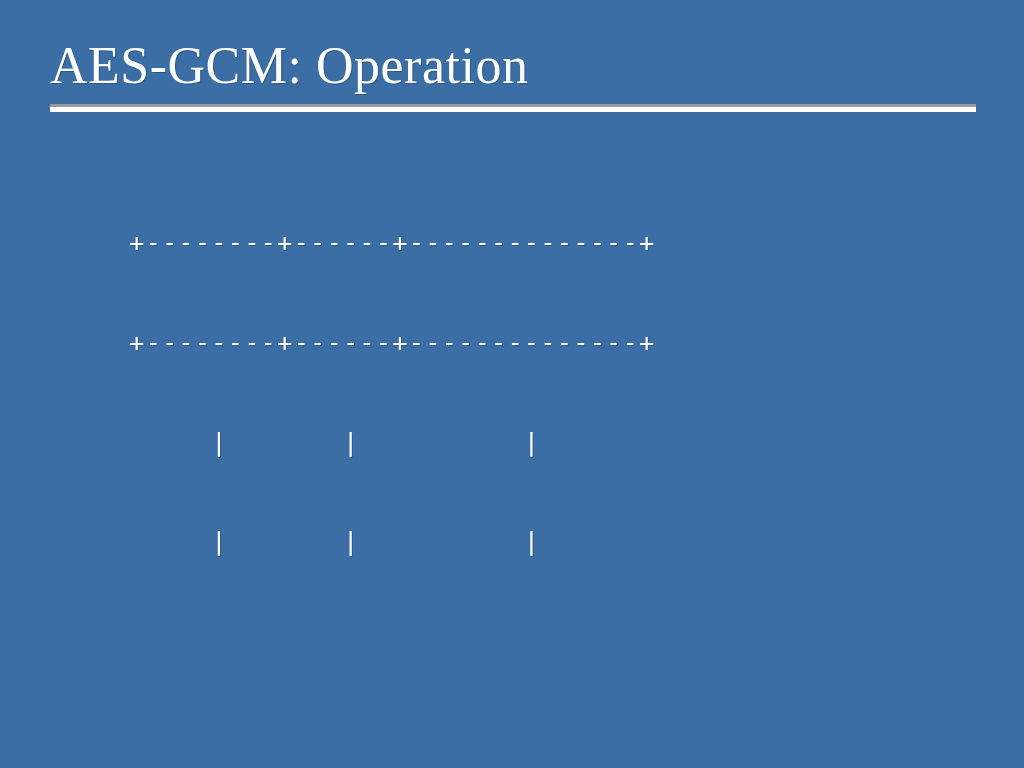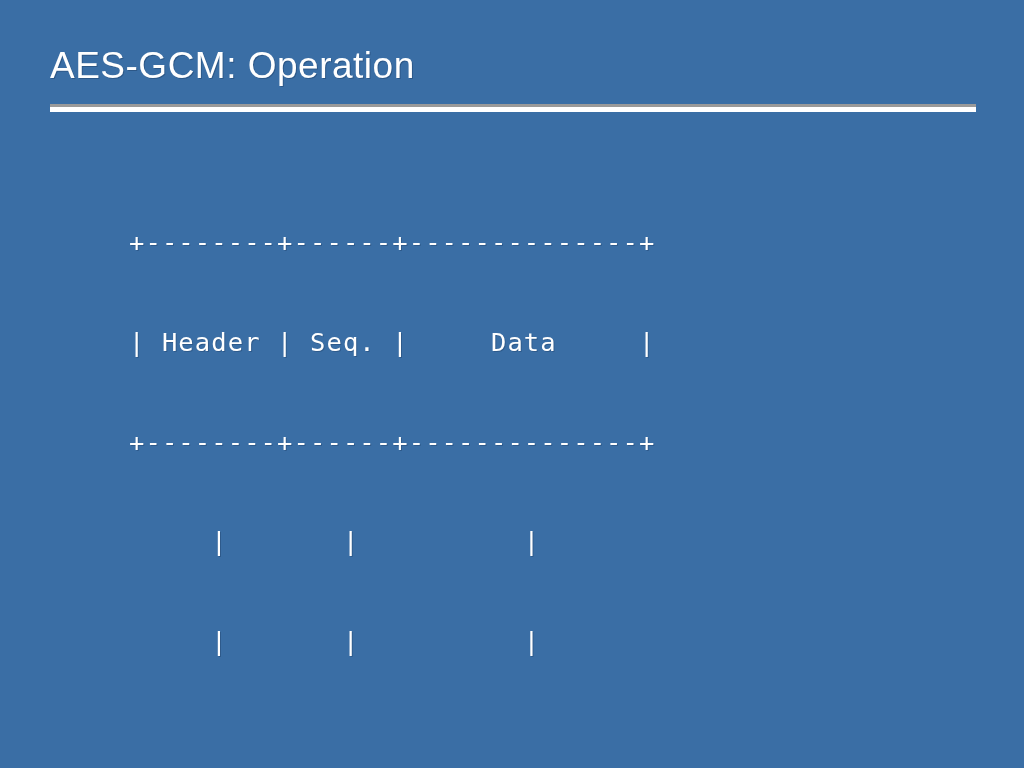--- a/index.html
+++ b/index.html
@@ -24,22 +24,22 @@
 
   
   #title-block {
     position: absolute;
     left: 50px;
     top: 40px;
     width: 928px;
   }
 
   #slide-title {
-    font-family: Liberation Sans, sans-serif;
-    font-size: 37px;
+    font-family: Liberation Serif, serif;
+    font-size: 52px;
     font-weight: 400;
     color: #ffffff;
     letter-spacing: 0.5px;
     line-height: 52px;
     white-space: nowrap;
     text-shadow: 1px 1px 0 rgba(20,45,80,0.35);
   }
 
   #title-rule {
     position: absolute;
@@ -78,21 +78,20 @@
 
 <div id="slide">
 
   <div id="title-block">
     <div id="slide-title">AES-GCM: Operation</div>
     <div id="title-rule"></div>
   </div>
 
   <div id="ascii-diagram">
     <span class="art-line">+--------+------+--------------+</span>
-    <span class="art-line">| Header | Seq. |     Data     |</span>
     <span class="art-line">+--------+------+--------------+</span>
     <span class="art-line">     |       |          |</span>
     <span class="art-line">     |       |          |</span>
     
     
     
     
     
     
     

